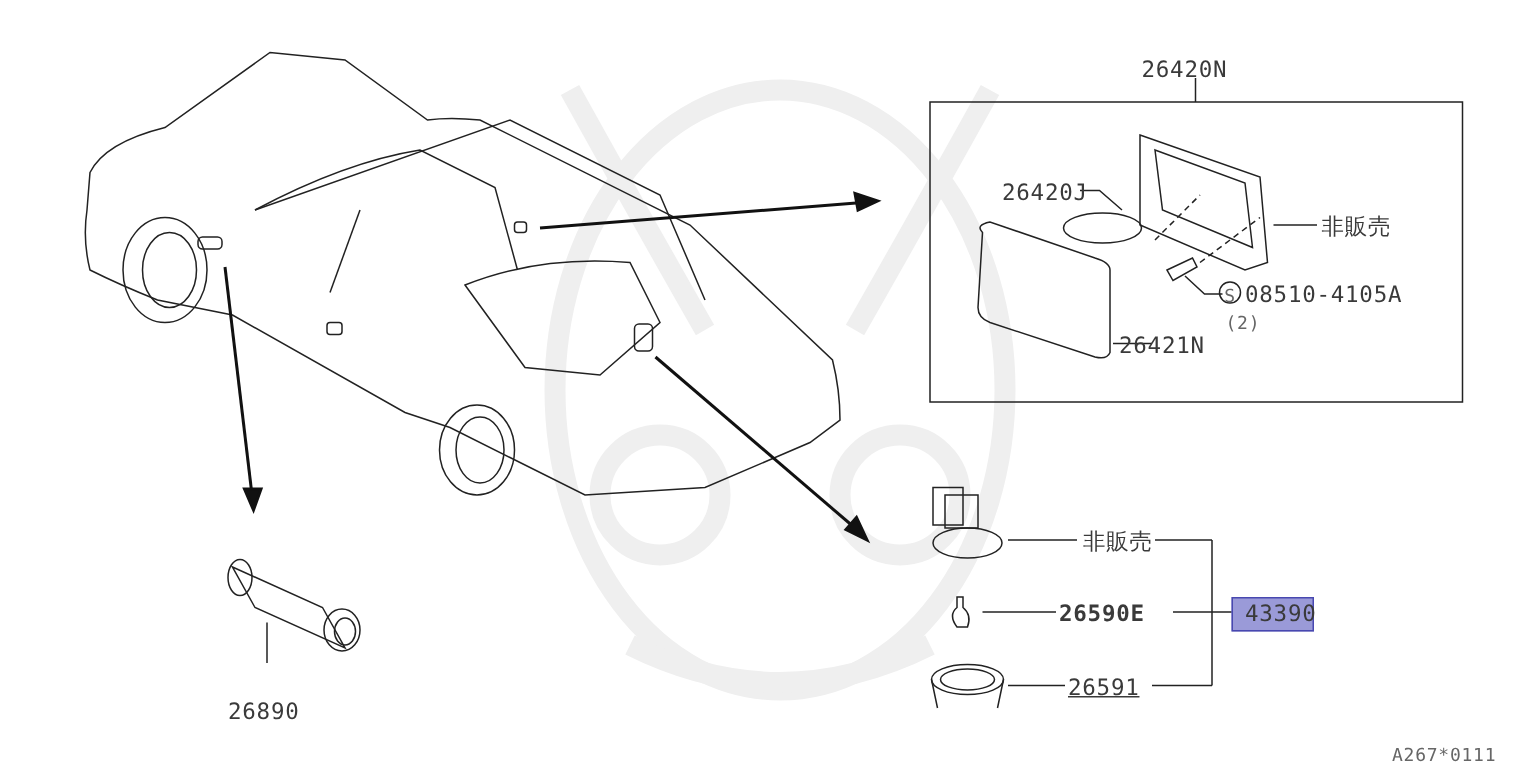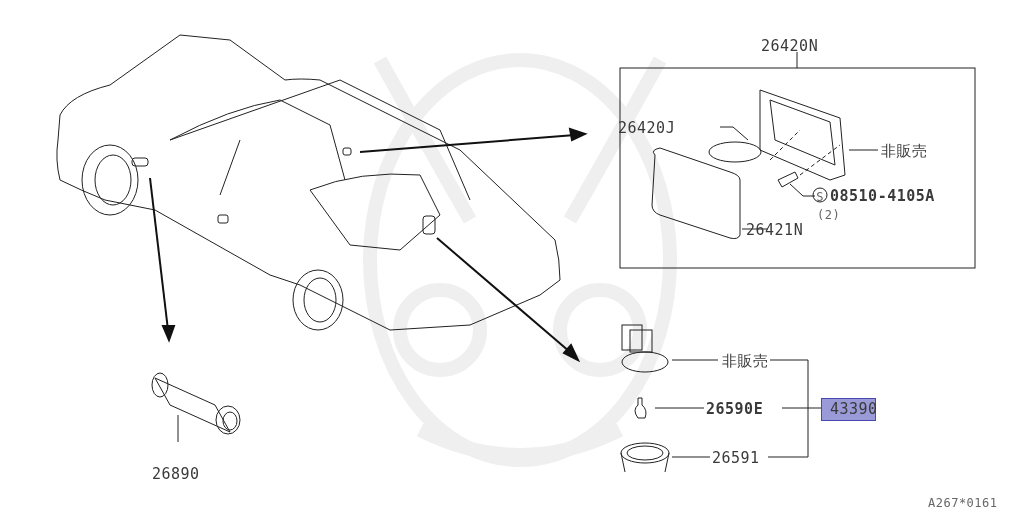--- a/index.html
+++ b/index.html
@@ -95,26 +95,26 @@
     <ellipse cx="160" cy="385" rx="8" ry="12"></ellipse>
     <ellipse cx="228" cy="420" rx="12" ry="14"></ellipse>
     <ellipse cx="230" cy="421" rx="7" ry="9"></ellipse>
     <line x1="178" y1="415" x2="178" y2="442"></line>
   </g>
 </svg>
 
 <div class="hl"></div>
 
 <span class="lbl" style="left:761px;top:38px;text-align:center;">26420N</span>
-<span class="lbl" style="left:618px;top:120px;">26420J</span>
+<span class="lbl" style="left:668px;top:120px;">26420J</span>
 <span class="lbl" style="left:881px;top:143px;">非販売</span>
-<span class="lbl" style="left:830px;top:188px;font-weight:bold;">08510-4105A</span>
+<span class="lbl" style="left:830px;top:188px;">08510-4105A</span>
 <span class="lbl small" style="left:817px;top:207px;">(2)</span>
 <span class="lbl" style="left:746px;top:222px;">26421N</span>
 <span class="lbl" style="left:722px;top:353px;">非販売</span>
 <span class="lbl" style="left:706px;top:401px;font-weight:bold;">26590E</span>
 <span class="lbl" style="left:830px;top:401px;">43390</span>
-<span class="lbl" style="left:712px;top:450px;">26591</span>
+<span class="lbl" style="left:712px;top:450px;text-decoration:underline;">26591</span>
 <span class="lbl" style="left:152px;top:443px;margin-top:23px;">26890</span>
 <span class="lbl small" style="left:814px;top:189px;width:12px;text-align:center;">S</span>
-<span class="lbl small" style="left:928px;top:495px;">A267*0161</span>
+<span class="lbl small" style="left:928px;top:495px;">A267*0111</span>
 
 </div>
 
 </body></html>

